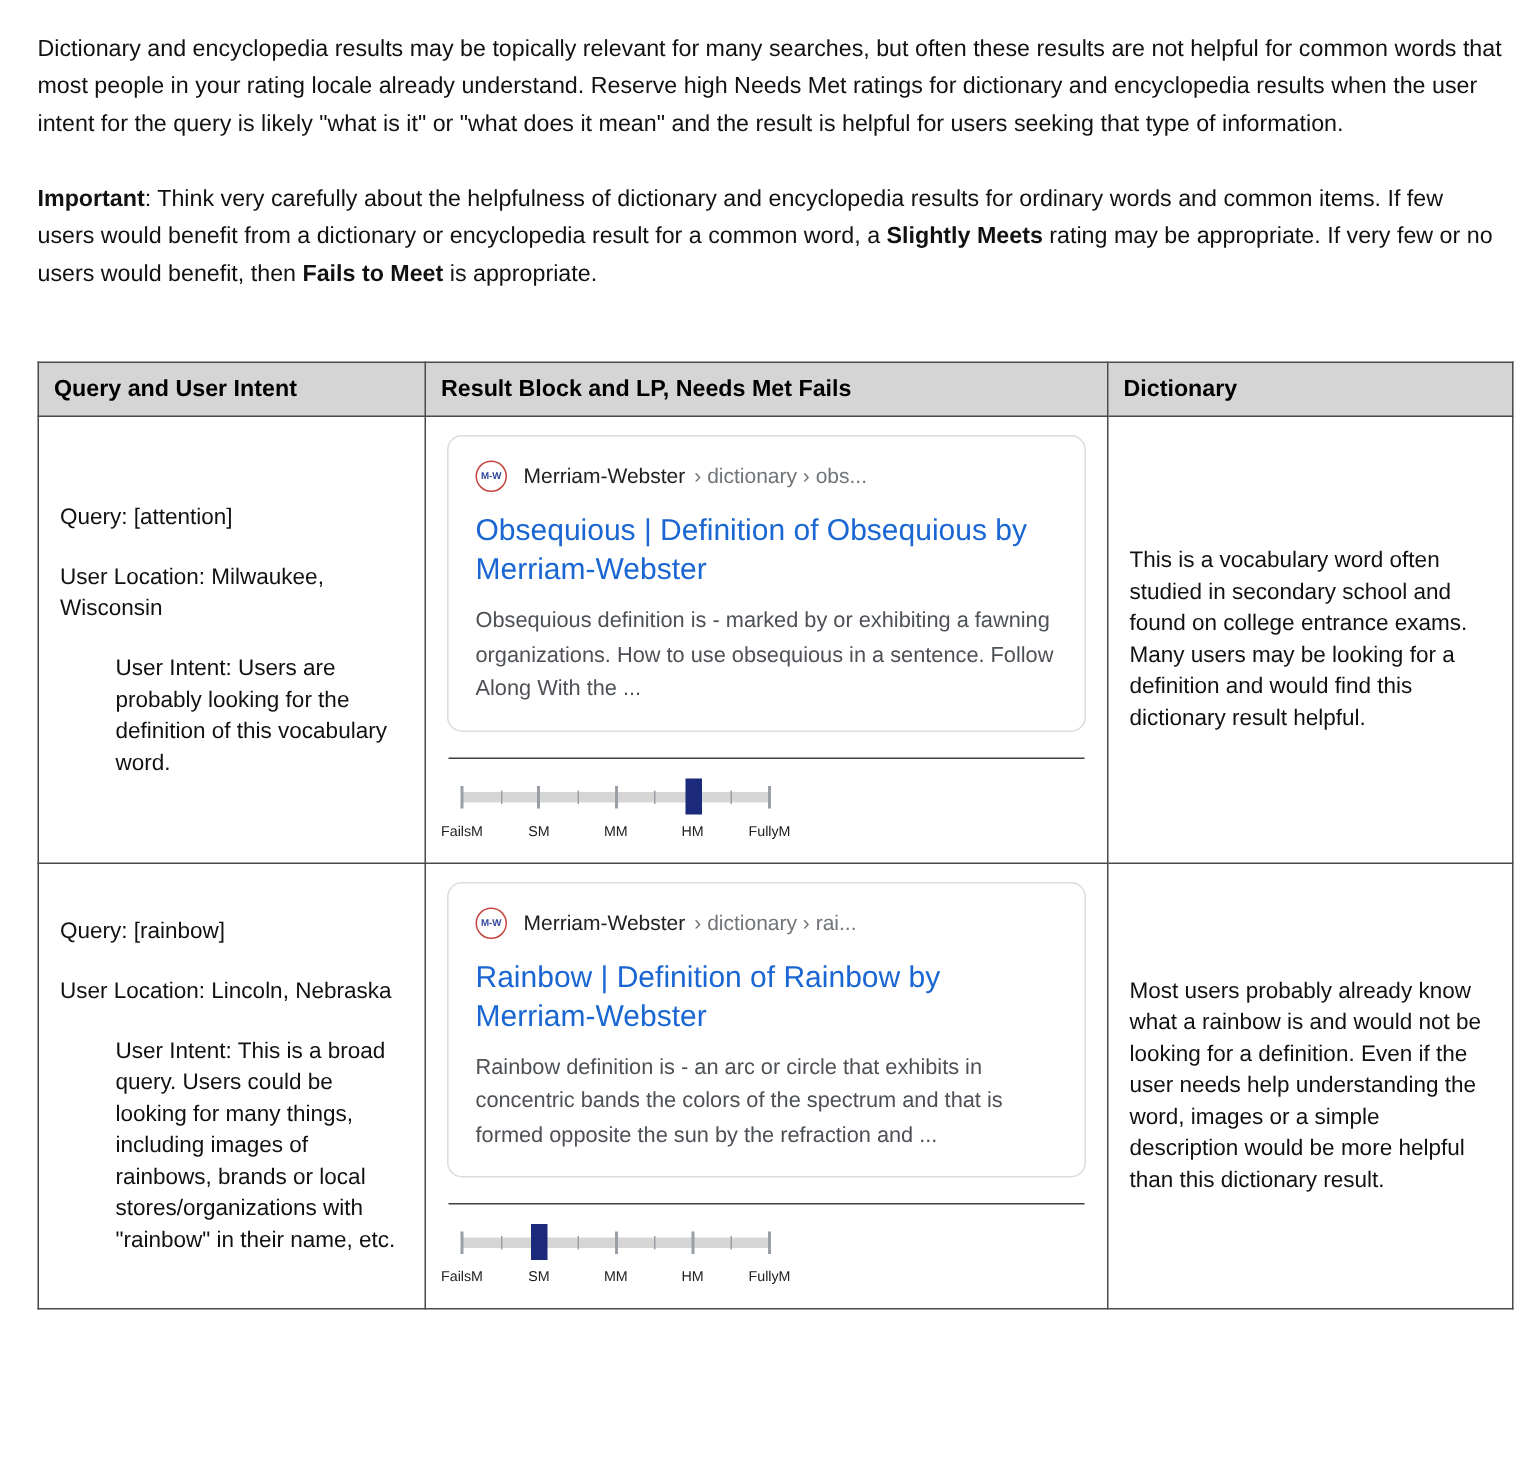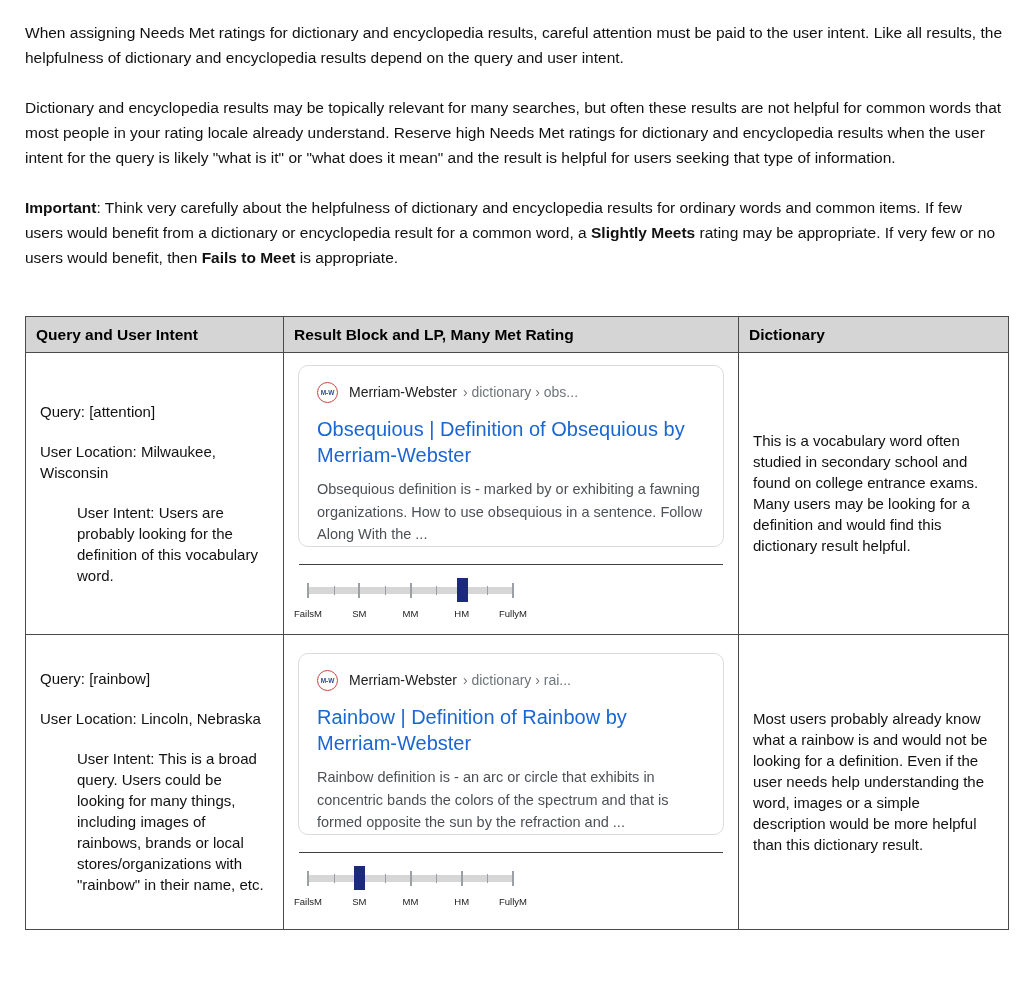--- a/index.html
+++ b/index.html
@@ -70,21 +70,21 @@
 
   .qblock{margin:0 0 19px 0;}
   .qblock:last-child{margin-bottom:0;margin-left:37px;}
   .qblock b{font-weight:normal;}
 
   
   .serp-card{
     background:#fff;
     border:1px solid #dadce0;
     border-radius:10px;
-    padding:16px 18px 0 18px;
+    padding:16px 18px 16px 18px;
     width:100%;
   }
   .card-head{display:flex;align-items:center;}
   .favicon{
     width:21px;height:21px;flex:0 0 21px;
     border-radius:50%;
     border:1.5px solid var(--favicon-ring-red);
     color:#35479c;
     font-size:6.5px;font-weight:bold;
     display:flex;align-items:center;justify-content:center;
@@ -137,36 +137,35 @@
     color:#202124;
     white-space:nowrap;
   }
 </style>
 </head>
 <body>
 
 <div class="page">
 
 
-  <p class="body-text">When assigning Needs Met ratings for dictionary and encyclopedia results, careful attention must be paid to the user intent.  Like all results, the helpfulness of dictionary and encyclopedia results depend on the query and user intent.</p>
 
   <p class="body-text">Dictionary and encyclopedia results may be topically relevant for many searches, but often these results are not helpful for common words that most people in your rating locale already understand.  Reserve high Needs Met ratings for dictionary and encyclopedia results when the user intent for the query is likely "what is it" or "what does it mean" and the result is helpful for users seeking that type of information.</p>
 
   <p class="body-text last"><b>Important</b><span>: Think very carefully about the helpfulness of dictionary and encyclopedia results for ordinary words and common items.  If few users would benefit from a dictionary or encyclopedia result for a common word, a </span><b>Slightly Meets</b><span> rating may be appropriate.  If very few or no users would benefit, then </span><b>Fails to Meet</b><span> is appropriate.</span></p>
 
   <table class="ratings-table">
     <colgroup>
         <col class="c1">
         <col class="c2">
         <col class="c3">
       </colgroup>
     <thead>
       <tr>
         <th>Query and User Intent</th>
-        <th>Result Block and LP, Many Met Rating</th>
+        <th>Result Block and LP, Needs Met Fails</th>
         <th>Dictionary</th>
       </tr>
     </thead>
     <tbody>
 
       <tr class="row-a">
         <td>
           <p class="qblock"><b>Query:</b> <span>[attention]</span></p>
           <p class="qblock"><b>User Location:</b> <span>Milwaukee, Wisconsin</span></p>
           <p class="qblock"><b>User Intent:</b> <span>Users are probably looking for the definition of this vocabulary word.</span></p>

